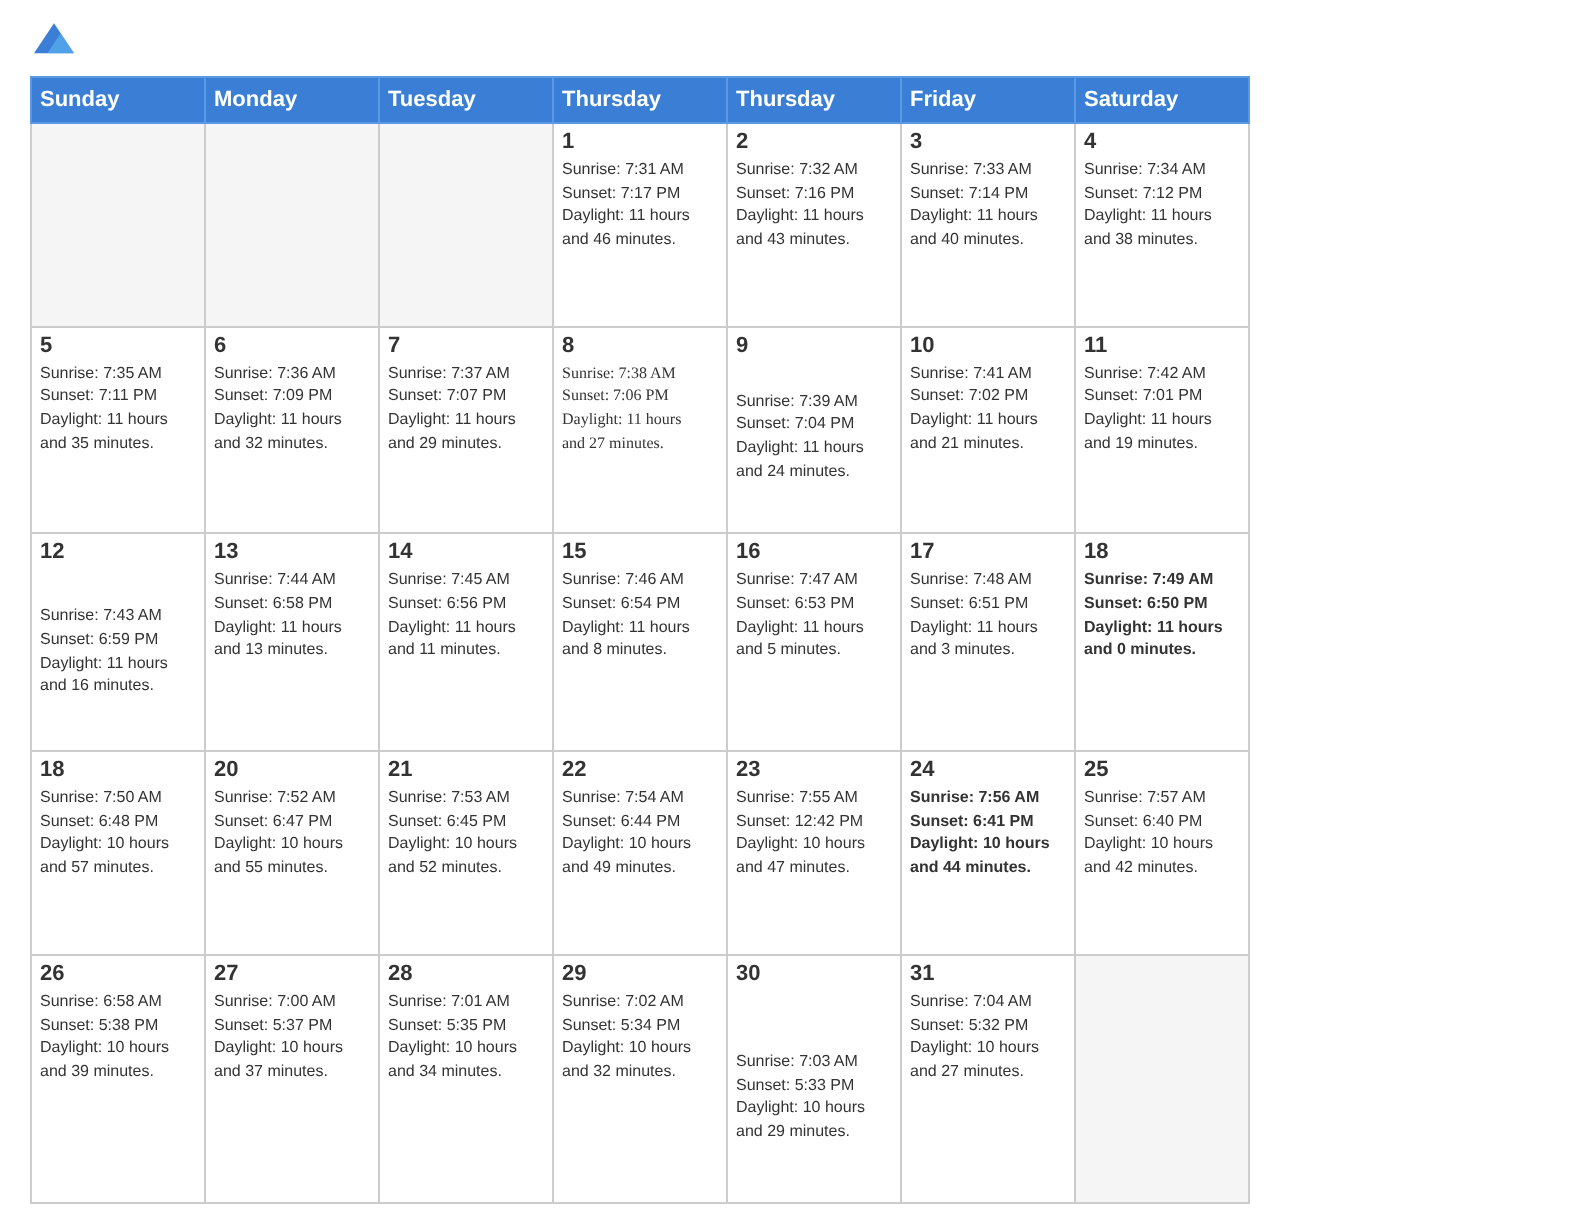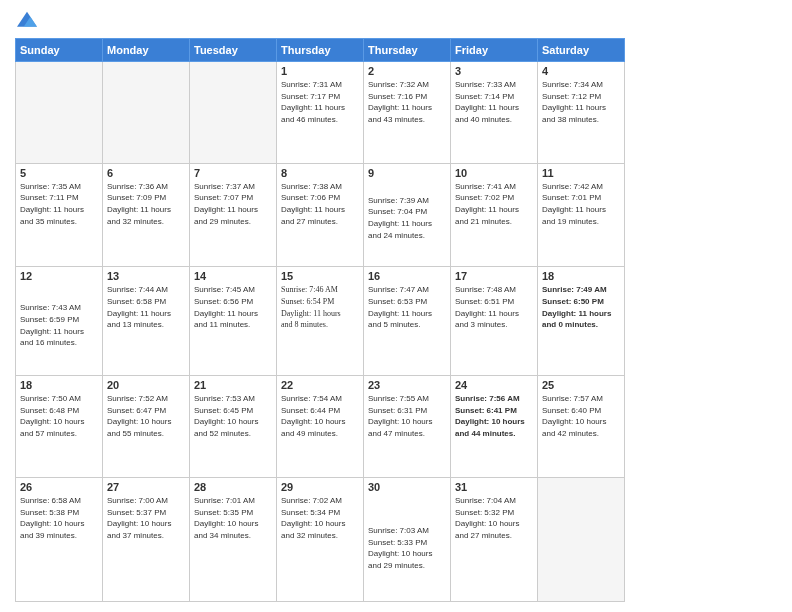--- a/index.html
+++ b/index.html
@@ -175,21 +175,21 @@
           </td>
           <td>
             <span class="day-number">7</span>
             <div class="day-info" style="white-space: pre-line;">Sunrise: 7:37 AM
 Sunset: 7:07 PM
 Daylight: 11 hours
 and 29 minutes.</div>
           </td>
           <td>
             <span class="day-number">8</span>
-            <div class="day-info" style="white-space: pre-line;">Sunrise: 7:38 AM
+            <div class="day-info" style="white-space: pre-line; font-family: Liberation Serif, serif;">Sunrise: 7:38 AM
 Sunset: 7:06 PM
 Daylight: 11 hours
 and 27 minutes.</div>
           </td>
           <td>
             <span class="day-number">9</span>
             <div class="day-info" style="white-space: pre-line; margin-top: 16px;">Sunrise: 7:39 AM
 Sunset: 7:04 PM
 Daylight: 11 hours
 and 24 minutes.</div>
@@ -226,21 +226,21 @@
           </td>
           <td>
             <span class="day-number">14</span>
             <div class="day-info" style="white-space: pre-line;">Sunrise: 7:45 AM
 Sunset: 6:56 PM
 Daylight: 11 hours
 and 11 minutes.</div>
           </td>
           <td>
             <span class="day-number">15</span>
-            <div class="day-info" style="white-space: pre-line; font-family: Liberation Serif, serif;">Sunrise: 7:46 AM
+            <div class="day-info" style="white-space: pre-line;">Sunrise: 7:46 AM
 Sunset: 6:54 PM
 Daylight: 11 hours
 and 8 minutes.</div>
           </td>
           <td>
             <span class="day-number">16</span>
             <div class="day-info" style="white-space: pre-line;">Sunrise: 7:47 AM
 Sunset: 6:53 PM
 Daylight: 11 hours
 and 5 minutes.</div>
@@ -285,21 +285,21 @@
           <td>
             <span class="day-number">22</span>
             <div class="day-info" style="white-space: pre-line;">Sunrise: 7:54 AM
 Sunset: 6:44 PM
 Daylight: 10 hours
 and 49 minutes.</div>
           </td>
           <td>
             <span class="day-number">23</span>
             <div class="day-info" style="white-space: pre-line;">Sunrise: 7:55 AM
-Sunset: 6:31 PM
+Sunset: 12:42 PM
 Daylight: 10 hours
 and 47 minutes.</div>
           </td>
           <td>
             <span class="day-number">24</span>
             <div class="day-info" style="white-space: pre-line; font-weight: bold;">Sunrise: 7:56 AM
 Sunset: 6:41 PM
 Daylight: 10 hours
 and 44 minutes.</div>
           </td>

